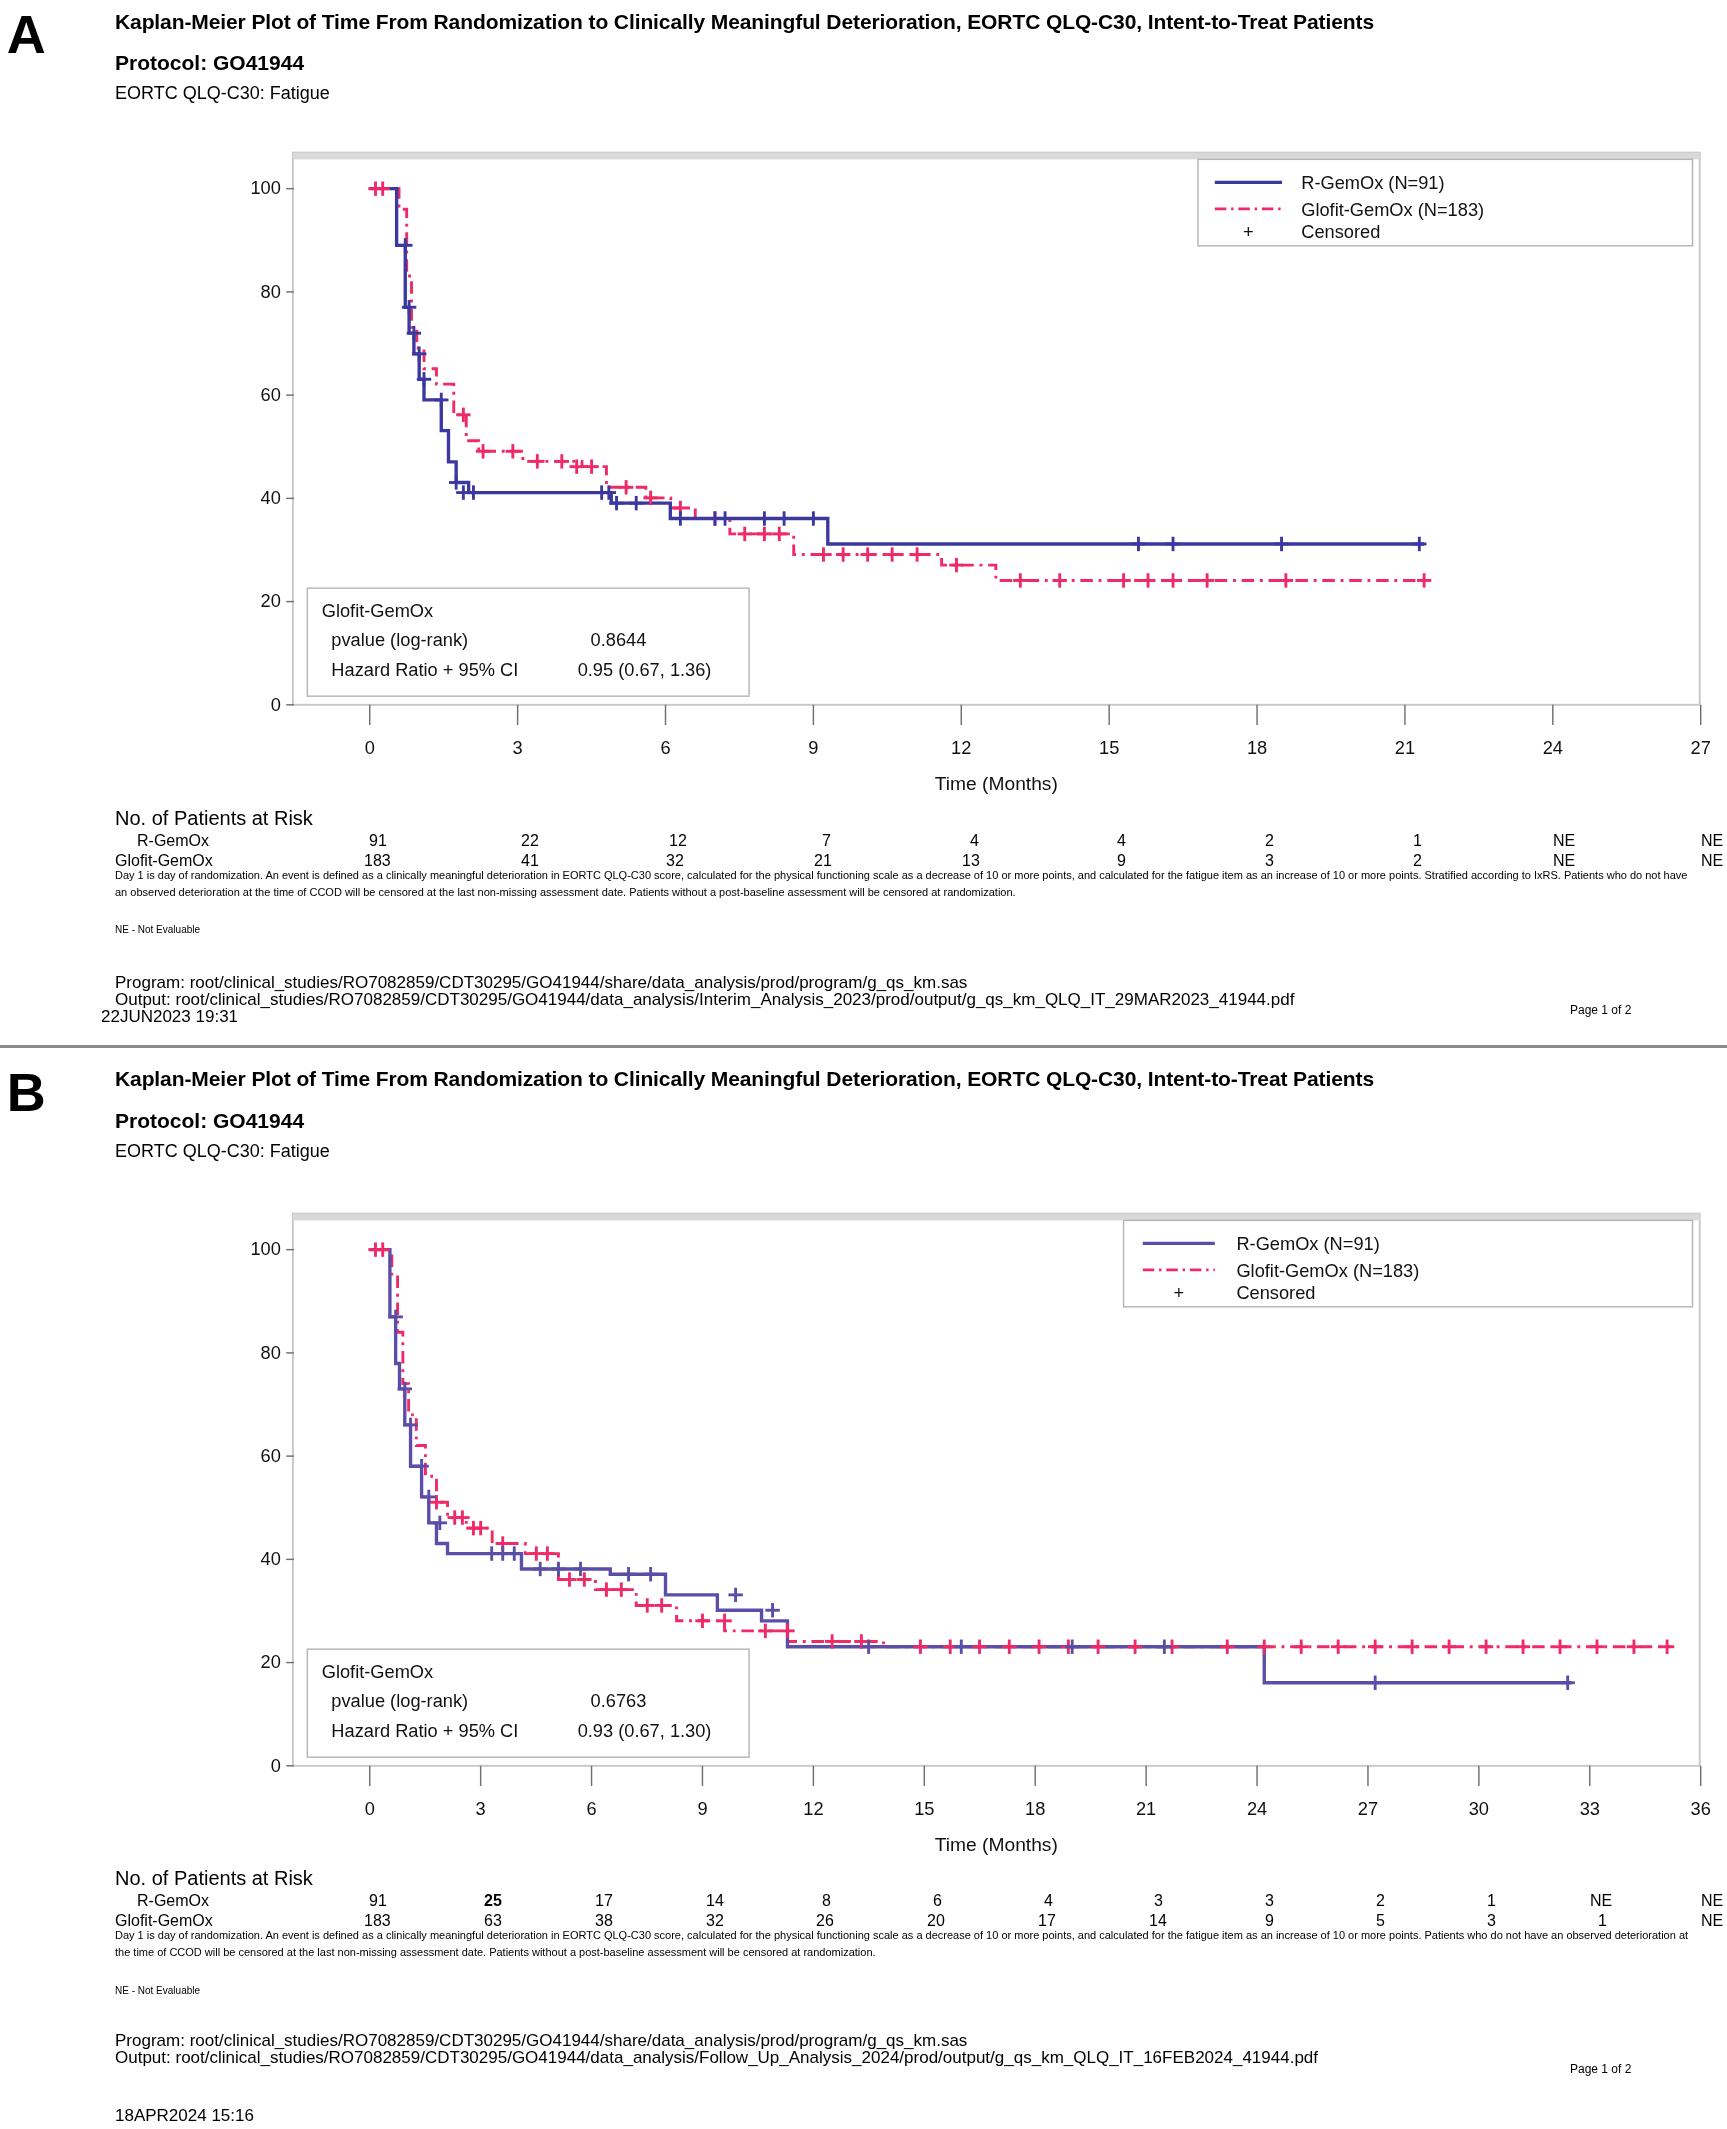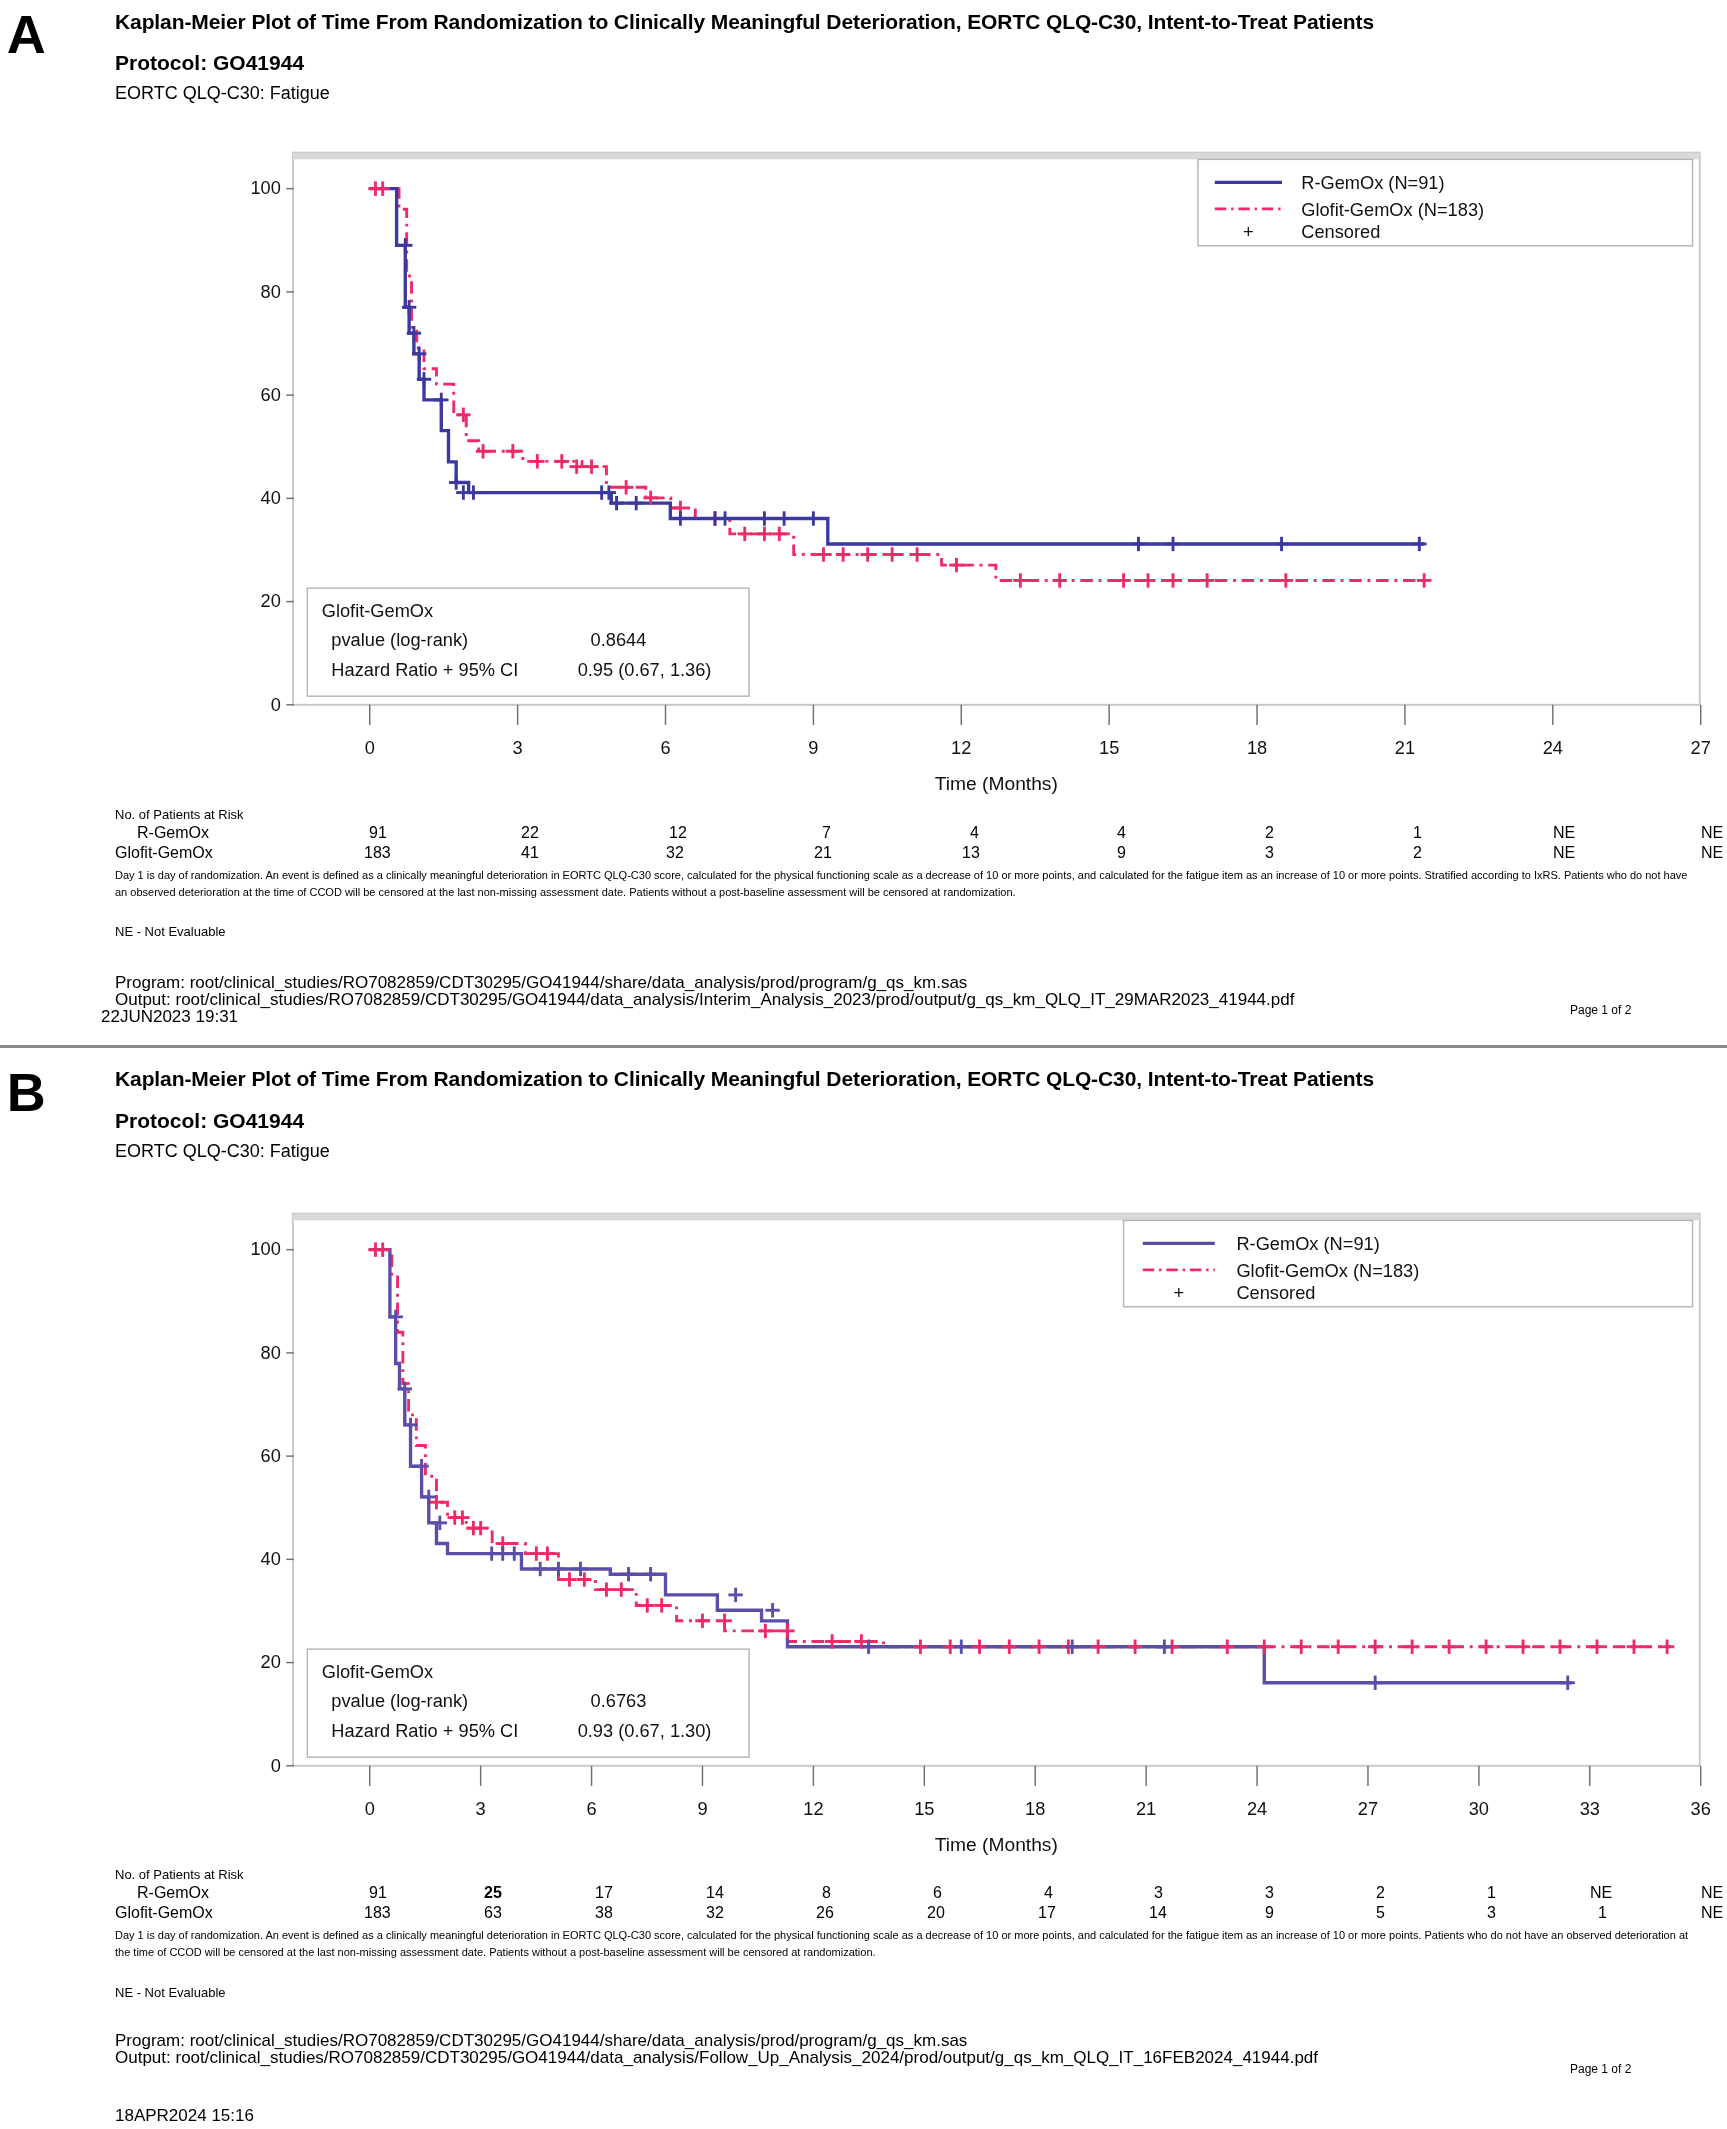--- a/index.html
+++ b/index.html
@@ -7,26 +7,26 @@
   .page{position:relative;width:1728px;height:2129px;}
   .panel{position:relative;width:1728px;height:1047px;box-sizing:border-box;}
   .panel-divider{position:absolute;left:0;right:0;height:2.9px;background:#8a8a8a;}
   .panel-letter{position:absolute;font-weight:bold;font-size:54px;font-family:"Liberation Sans",sans-serif;letter-spacing:-1px;}
   .hdr{position:absolute;}
   .title{font-weight:bold;font-size:21px;line-height:1.22;letter-spacing:-0.1px;}
   .protocol{font-weight:bold;font-size:21px;margin-top:17px;}
   .subtitle{font-size:18px;margin-top:7.7px;}
   .plotwrap{position:absolute;}
   svg{display:block;}
-  .risk-head{font-size:13px;}
+  .risk-head{font-size:20px;}
   .risk-cell{font-size:16px;}
   .foot{font-size:11px;line-height:1.5;}
   .prog{font-size:17px;line-height:1.55;}
   .pageno{font-size:12px;position:absolute;}
-  .ne-note{font-size:13px;}
+  .ne-note{font-size:10px;}
 </style>
 </head>
 <body>
 
 <div class="page">
 
   <div class="panel" style="position:absolute;left:0;top:0;">
     <div class="panel-letter" style="left:6.7px;top:2.9px;">A</div>
 
     <div class="hdr" style="left:115px;top:8.6px;width:1599px;">

